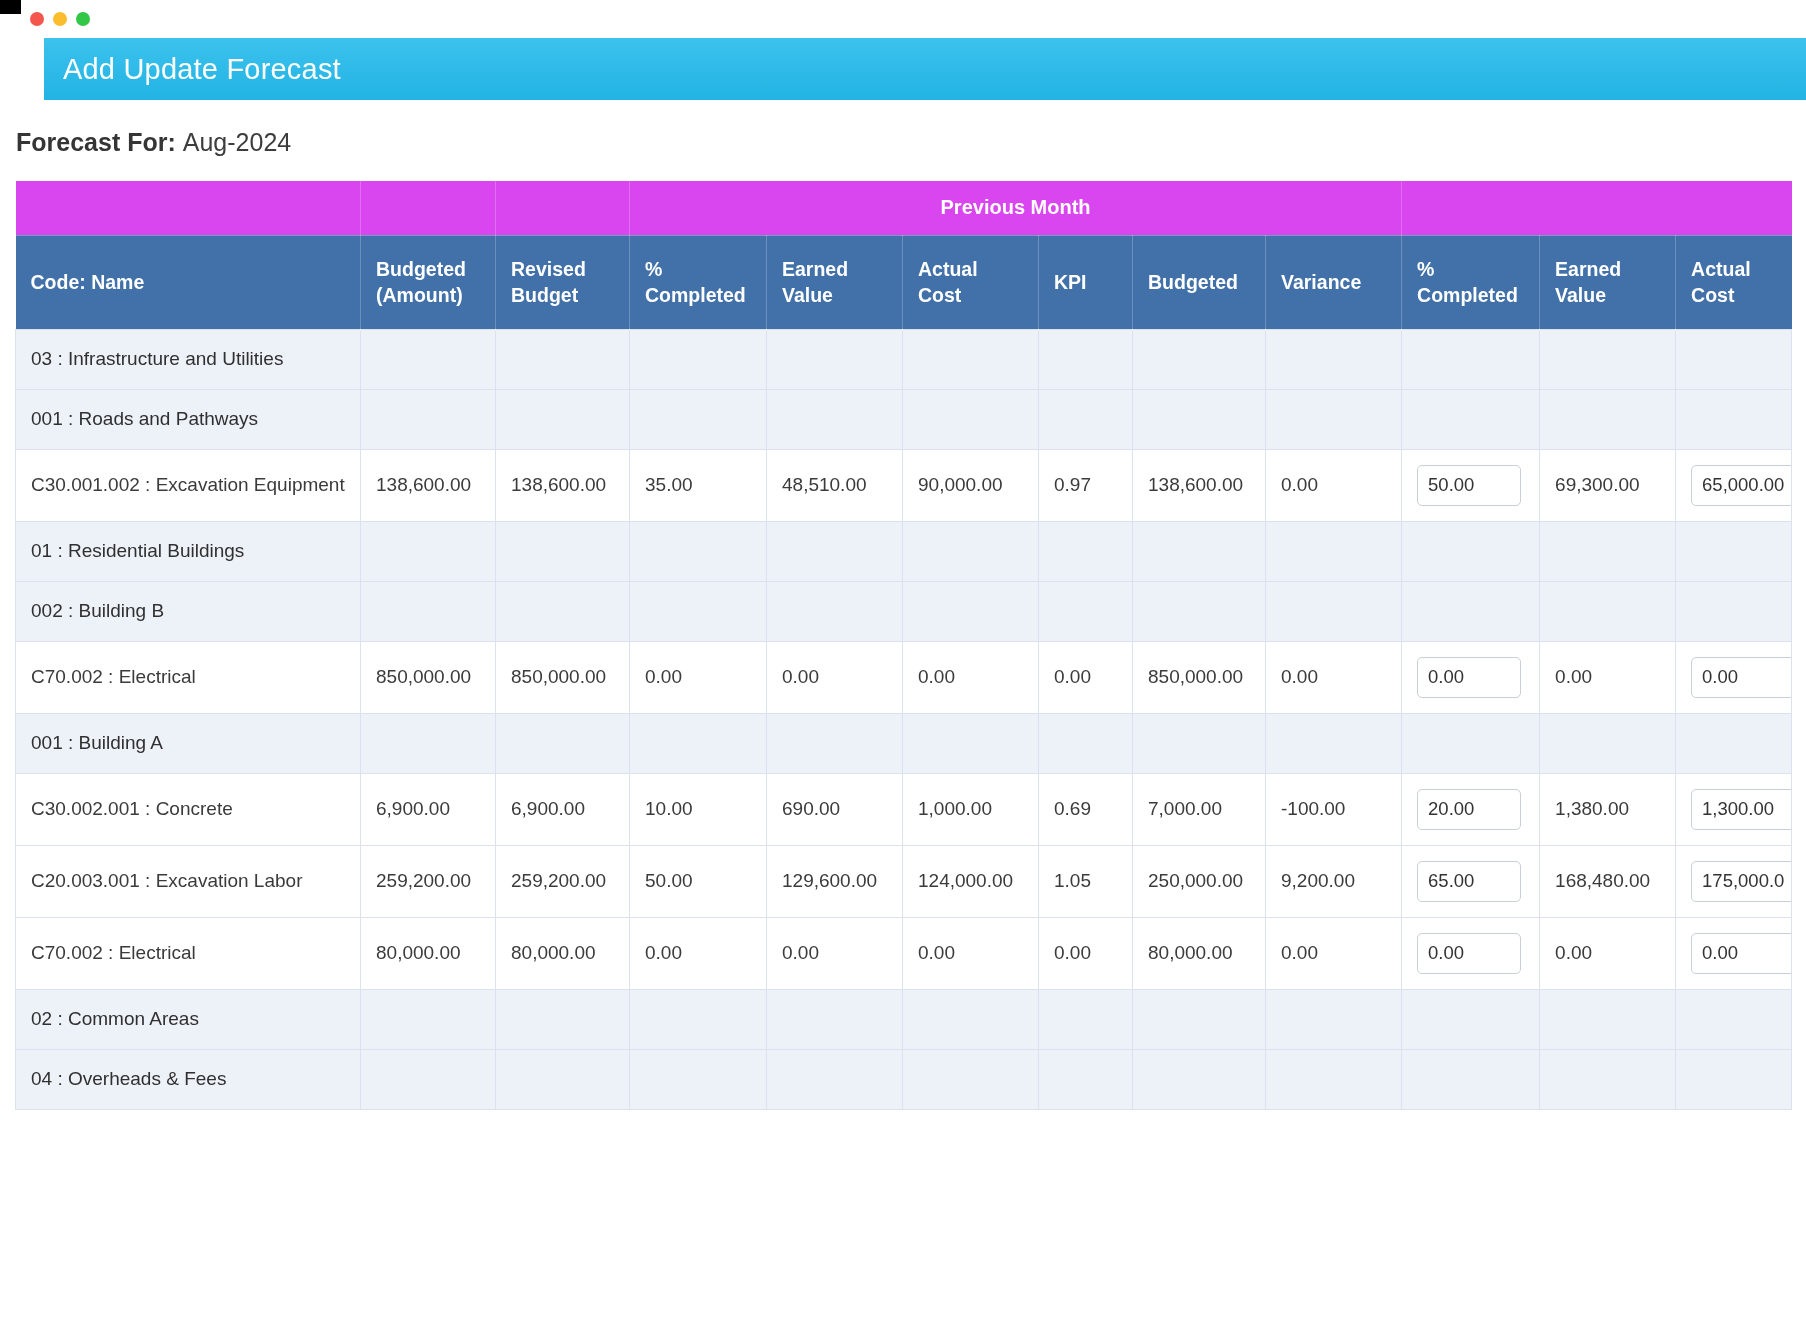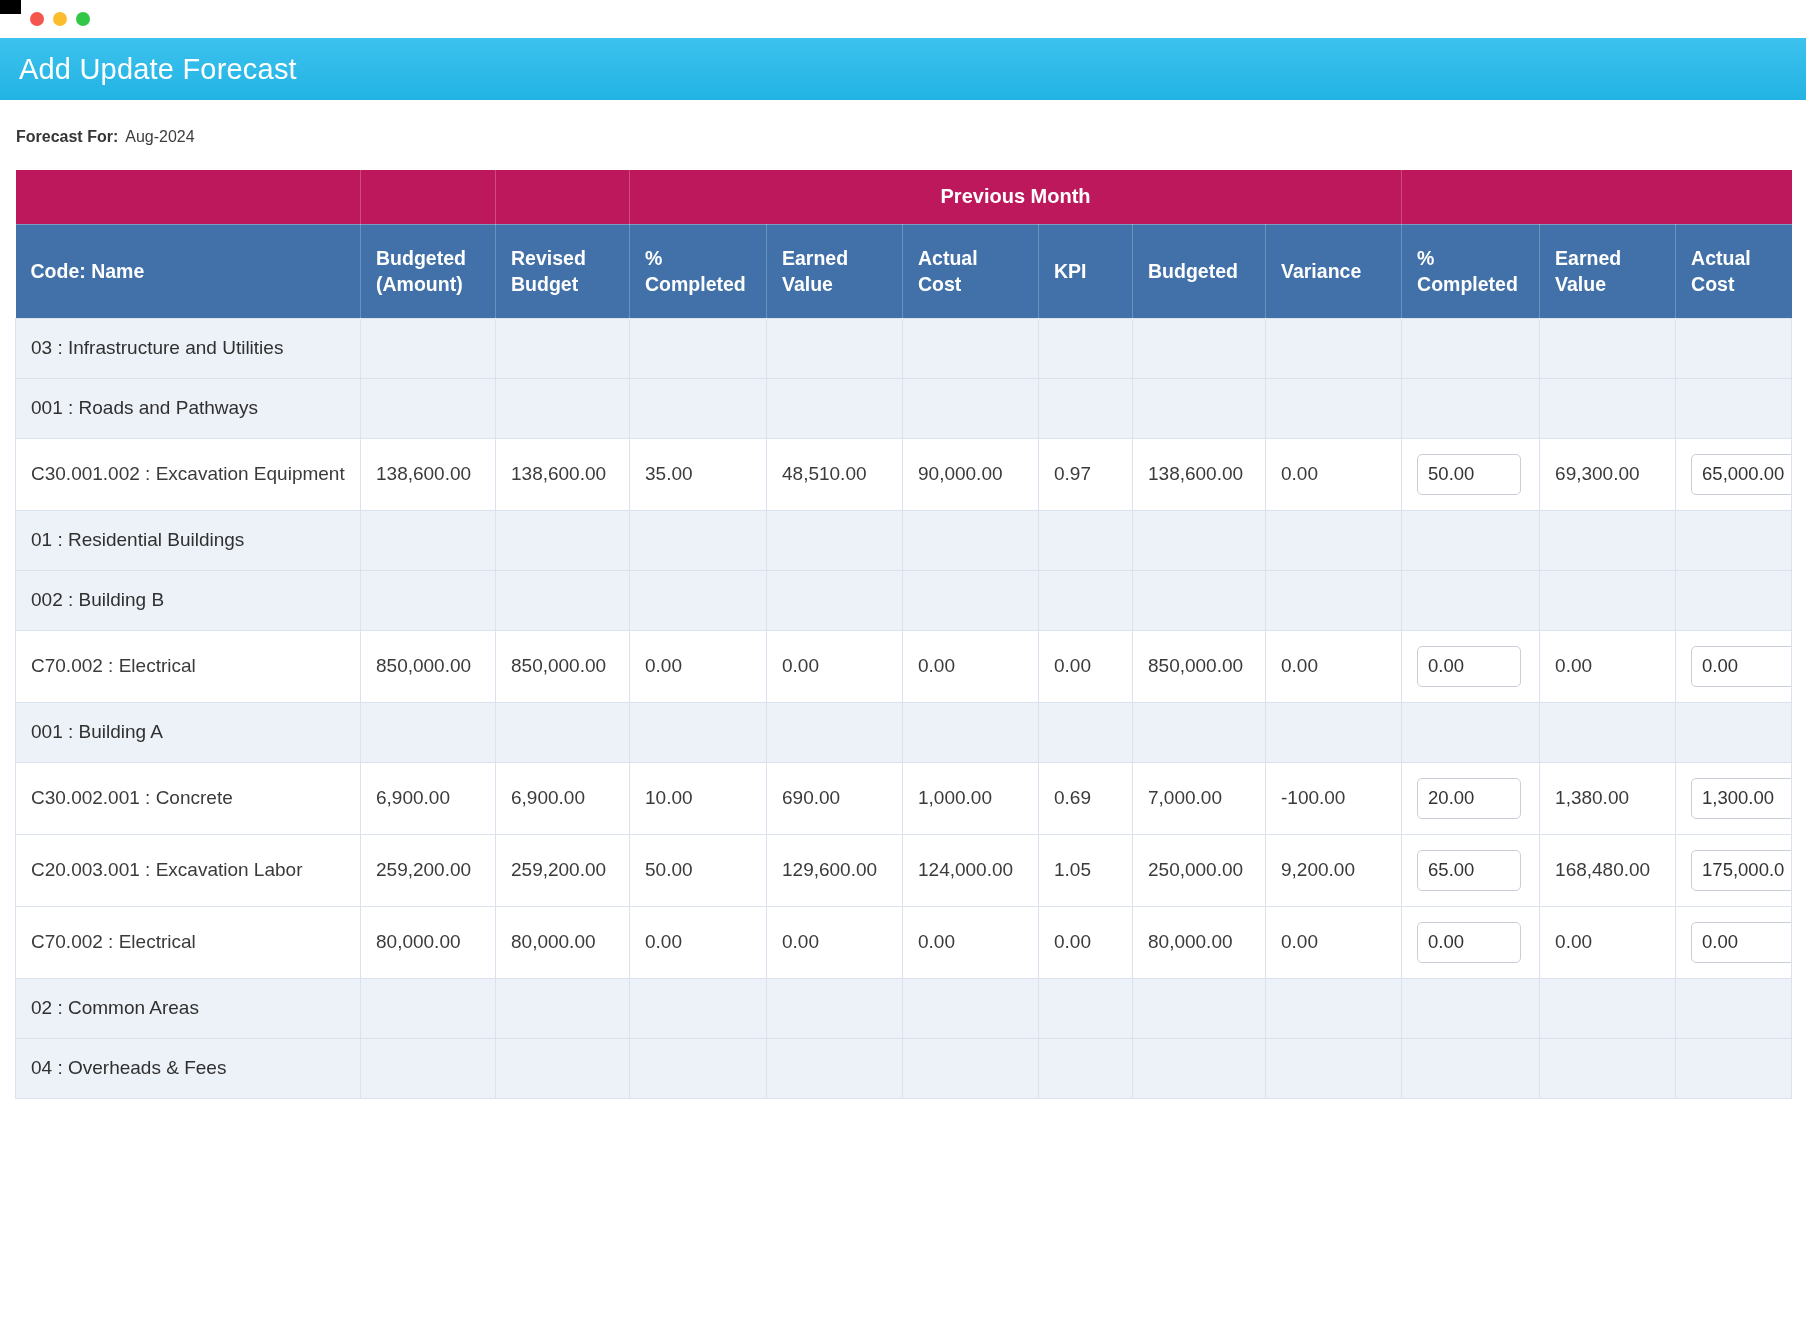--- a/index.html
+++ b/index.html
@@ -28,45 +28,46 @@
   .dot.red    { background: #f4564e; }
   .dot.yellow { background: #fbbd2d; }
   .dot.green  { background: #33c748; }
 
   
   .appbar {
     height: 62px;
     background: linear-gradient(180deg, #3cc2ed 0%, #22b3e4 100%);
     display: flex; align-items: center;
     padding: 0 19px;
+    margin-left: 44px;
   }
   .appbar h1 {
     margin: 0; color: #ffffff;
     font-size: 29px; font-weight: 500; letter-spacing: 0.2px;
   }
 
   
   .forecast-line {
     padding: 28px 16px 24px 16px;
-    font-size: 16px; color: #3d3d3d; border-radius: 18px;
+    font-size: 25px; color: #3d3d3d; border-radius: 18px;
   }
   .forecast-line .lbl { font-weight: 700; color: #353535; margin-right: 7px; }
 
   
   .table-wrap { margin: 0 15px; }
   table {
     width: 100%; table-layout: fixed;
     border-collapse: collapse;
   }
   thead th {
     color: #ffffff; font-weight: 700; text-align: left;
     font-size: 19.5px; padding: 10px 15px;
   }
   tr.grp-hdr th {
-    background: #be185d;
+    background: #d946ef;
     height: 54px;
     border-right: 1px solid rgba(255,255,255,0.22);
     border-bottom: 1px solid rgba(255,255,255,0.30);
   }
   tr.grp-hdr th:last-child { border-right: none; }
   tr.grp-hdr th.prev-month { text-align: center; font-size: 20px; }
   tr.col-hdr th {
     background: #4171a8;
     height: 94px;
     vertical-align: middle;

